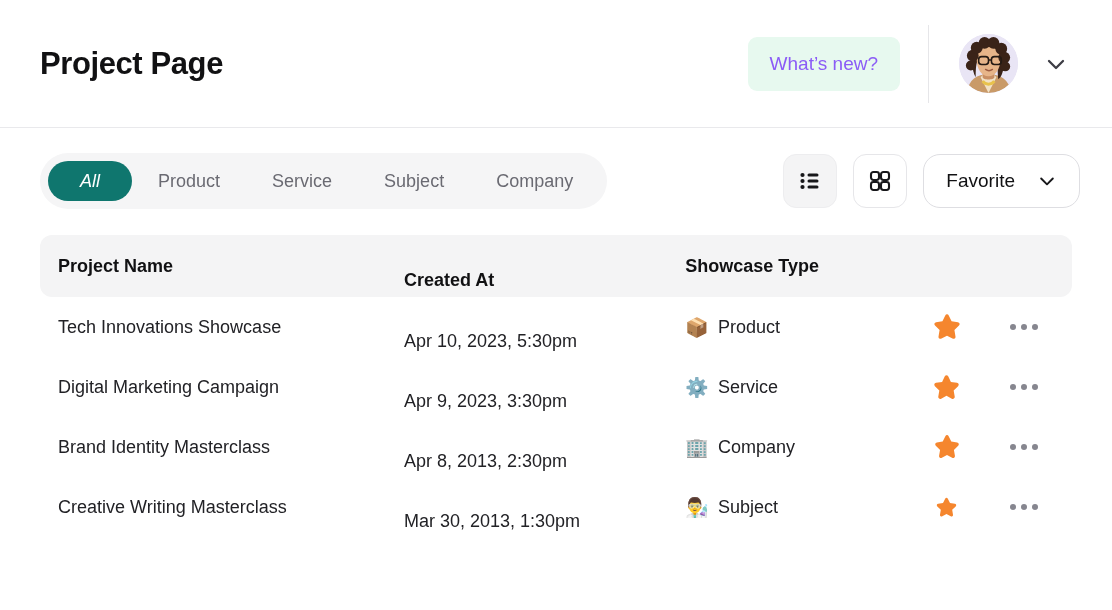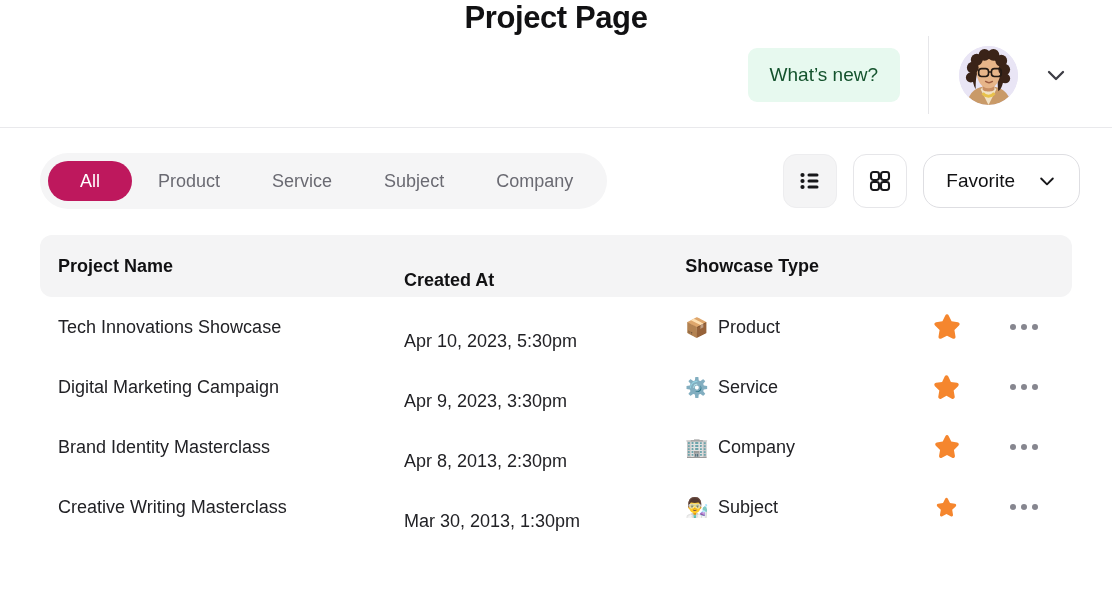--- a/index.html
+++ b/index.html
@@ -13,36 +13,35 @@
   }
 
   
   .app-header {
     position: relative;
     height: 128px;
     border-bottom: 1px solid #e9e9ec;
     display: flex;
     align-items: center;
     padding: 0 40px;
-    flex-direction: column;
   }
   .page-title {
     font-size: 31px;
     font-weight: 700;
     color: #111113;
     letter-spacing: -0.4px;
   }
   .header-right {
     margin-left: auto;
     display: flex;
     align-items: center;
   }
   .whats-new-btn {
     background: #e7f9ef;
-    color: #14532d;
+    color: #8b5cf6;
     font-size: 19px;
     border: none;
     border-radius: 9px;
     padding: 16px 22px;
     cursor: pointer;
     font-family: inherit;
     white-space: nowrap;
     margin-left: 25px;
   }
   .header-divider {
@@ -92,23 +91,24 @@
     height: 40px;
     line-height: 40px;
     border-radius: 20px;
     background: none;
     border: none;
     cursor: pointer;
     font-family: inherit;
     white-space: nowrap;
   }
   .tab.active {
-    background: #be185d;
+    background: #0f766e;
     color: #ffffff;
     padding: 0 32px;
+    font-style: italic;
   }
 
   .toolbar-right {
     margin-left: auto;
     display: flex;
     align-items: center;
     gap: 16px;
   }
   .icon-btn {
     width: 54px;

